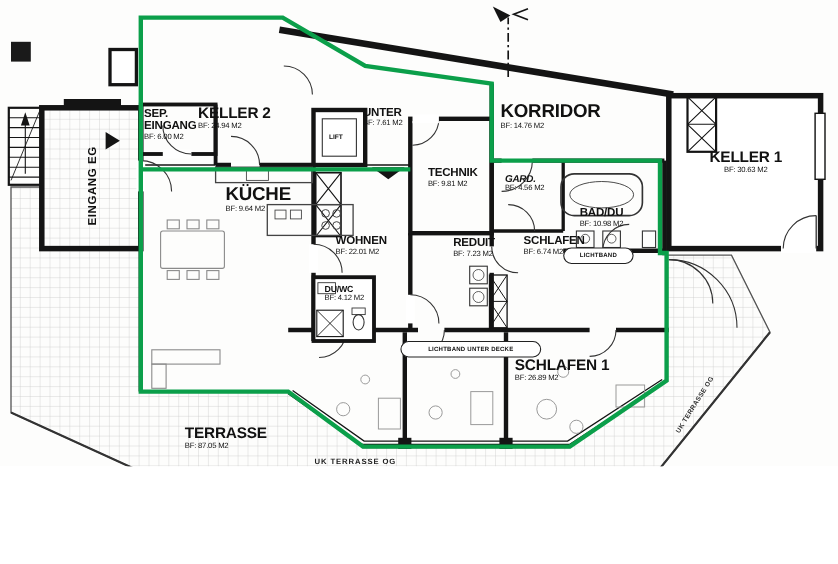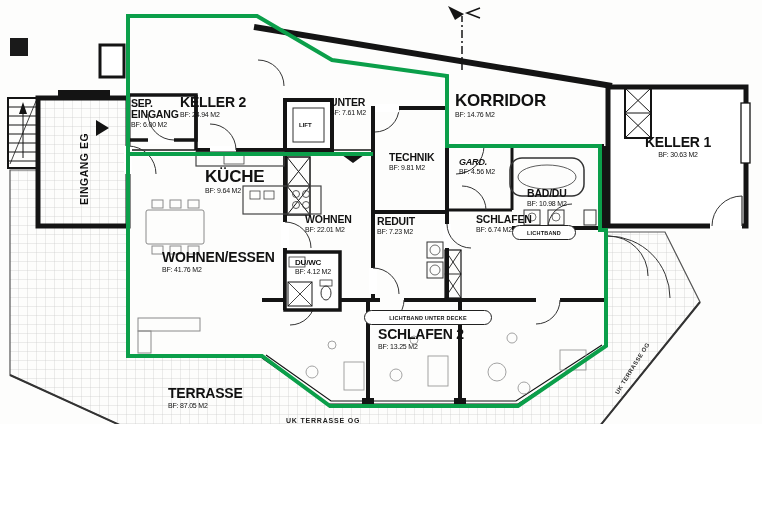--- a/index.html
+++ b/index.html
@@ -259,39 +259,35 @@
   <span class="ra">BF: 10.98 M2</span>
 </div>
 <div class="room-label" style="left:205px;top:168px">
   <span class="rn">KÜCHE</span>
   <span class="ra">BF: 9.64 M2</span>
 </div>
 <div class="room-label sz10" style="left:305px;top:214px">
   <span class="rn">WOHNEN</span>
   <span class="ra">BF: 22.01 M2</span>
 </div>
-<div class="room-label sz10" style="left:377px;top:216px">
+<div class="room-label sz10" style="left:412px;top:216px">
   <span class="rn">REDUIT</span>
   <span class="ra">BF: 7.23 M2</span>
 </div>
 <div class="room-label sz10" style="left:476px;top:214px">
   <span class="rn">SCHLAFEN</span>
   <span class="ra">BF: 6.74 M2</span>
 </div>
-<div class="room-label sz12" style="left:162px;top:250px">
-  <span class="rn">WOHNEN/ESSEN</span>
-  <span class="ra">BF: 41.76 M2</span>
-</div>
 <div class="room-label sz8" style="left:295px;top:259px">
   <span class="rn">DU/WC</span>
   <span class="ra">BF: 4.12 M2</span>
 </div>
-<div class="room-label sz12" style="left:378px;top:327px">
-  <span class="rn">SCHLAFEN 2</span>
-  <span class="ra">BF: 13.25 M2</span>
+<div class="room-label sz12" style="left:468px;top:324px">
+  <span class="rn">SCHLAFEN 1</span>
+  <span class="ra">BF: 26.89 M2</span>
 </div>
 <div class="room-label sz12" style="left:168px;top:386px">
   <span class="rn">TERRASSE</span>
   <span class="ra">BF: 87.05 M2</span>
 </div>
 
 <span class="lift-label" style="left:299px;top:122px">LIFT</span>
 <span class="vtext" style="left:78px;top:205px">EINGANG  EG</span>
 <div class="oval" style="left:512px;top:225px;width:62px;height:13px">LICHTBAND</div>
 <div class="oval" style="left:364px;top:310px;width:126px;height:13px">LICHTBAND UNTER DECKE</div>

